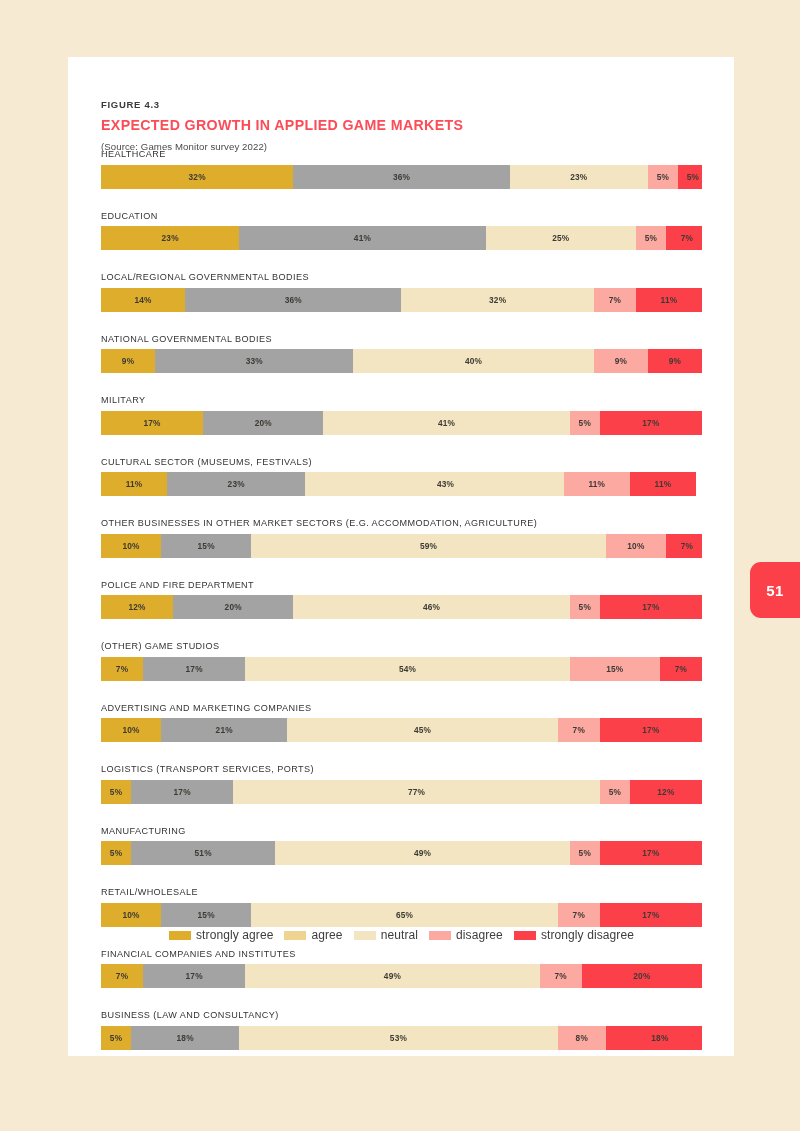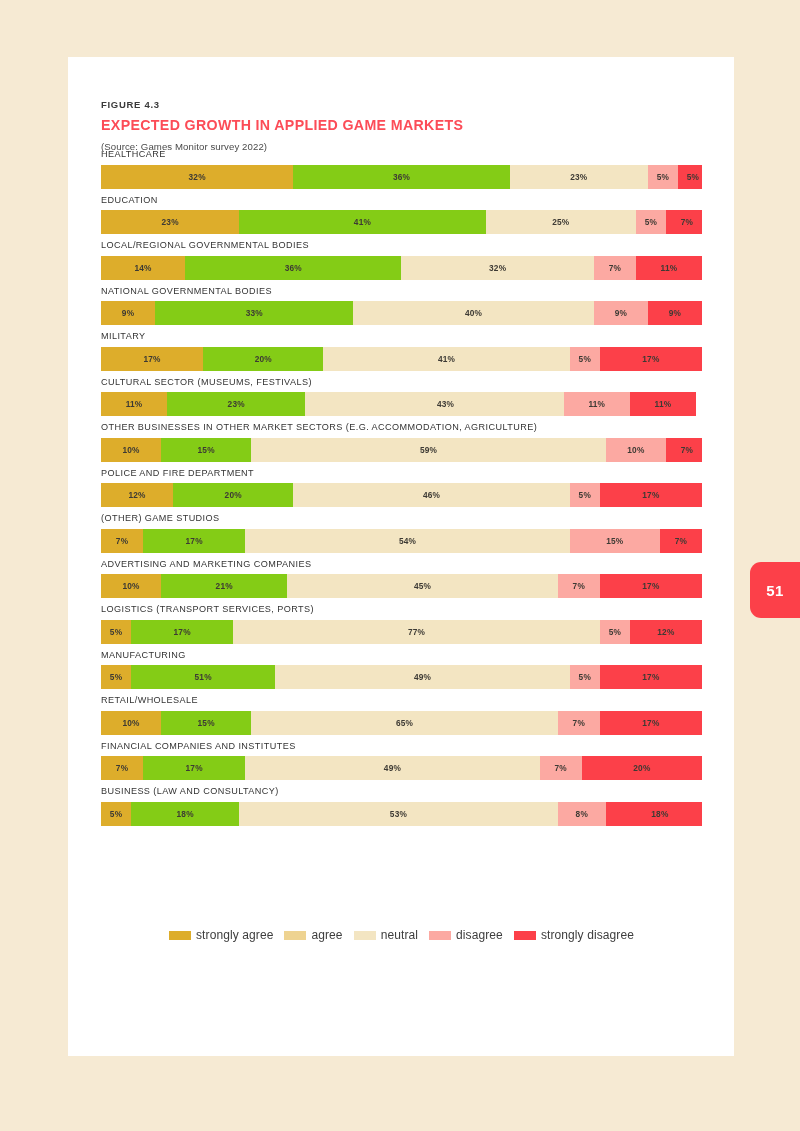--- a/index.html
+++ b/index.html
@@ -71,21 +71,21 @@
     margin: 0;
     letter-spacing: 0.1px;
   }
   #chart {
     position: absolute;
     left: 33px;
     top: 92px;
     width: 601px;
   }
   .row {
-    margin-bottom: 6px;
+    margin-bottom: 22px;
   }
   .row-label {
     font-size: 9.1px;
     color: #333333;
     letter-spacing: 0.42px;
     margin-bottom: 5.5px;
     white-space: nowrap;
   }
   .bar {
     display: flex;
@@ -99,21 +99,21 @@
     justify-content: center;
     font-size: 8.3px;
     font-weight: bold;
     color: #3d3a34;
     letter-spacing: 0.2px;
     box-sizing: border-box;
     overflow: hidden;
     white-space: nowrap;
   }
   .seg.s0 { background: #ddad2b; }
-  .seg.s1 { background: #84cc16; }
+  .seg.s1 { background: #a3a3a3; }
   .seg.s2 { background: #f3e5c2; }
   .seg.s3 { background: #fca9a2; }
   .seg.s4 { background: #fc4049; }
   #legend {
     position: absolute;
     left: 33px;
     top: 871px;
     width: 601px;
     display: flex;
     justify-content: center;

